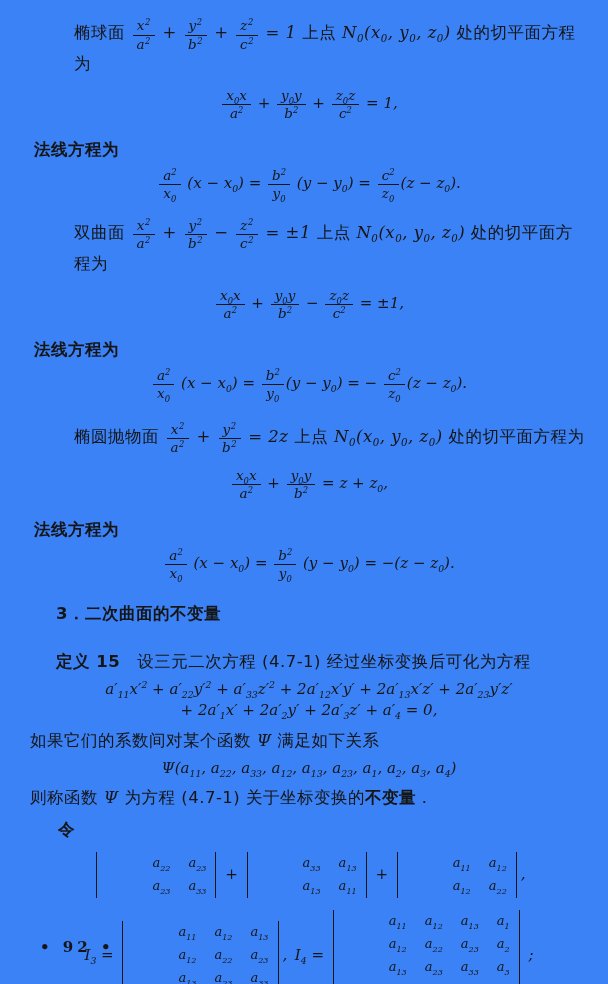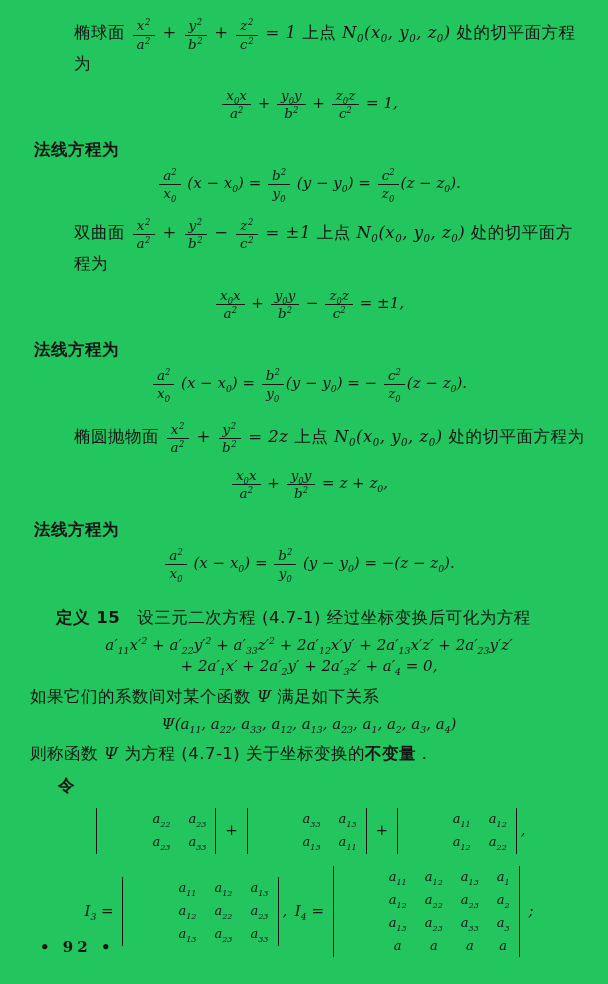--- a/index.html
+++ b/index.html
@@ -5,21 +5,21 @@
   html,body{margin:0;padding:0;}
   body{
     background:#888;
     font-family:"DejaVu Serif","Liberation Serif",serif;
     color:#151515;
   }
   .page{
     position:relative;
     width:608px;height:984px;
     margin:0 auto;
-    background:#22c55e;
+    background:#3b82f6;
     box-sizing:border-box;
     padding:16px 20px 0 30px;
     overflow:hidden;
   }
   .para{
     margin:0;
     font-size:16.5px;
     line-height:1.45;
     letter-spacing:0.5px;
   }
@@ -88,20 +88,21 @@
   <p class="para indent1 mt16"><span class="cn">双曲面 </span><span class="imath"><span class="frac"><span class="num mi">x<sup>2</sup></span><span class="den mi">a<sup>2</sup></span></span><span class="mi"> + </span><span class="frac"><span class="num mi">y<sup>2</sup></span><span class="den mi">b<sup>2</sup></span></span><span class="mi"> − </span><span class="frac"><span class="num mi">z<sup>2</sup></span><span class="den mi">c<sup>2</sup></span></span><span class="mi"> = ±1</span></span><span class="cn"> 上点 </span><span class="mi">N<sub>0</sub>(x<sub>0</sub>, y<sub>0</sub>, z<sub>0</sub>)</span><span class="cn"> 处的切平面方程为</span></p>
   <div class="deq sp1"><span class="frac"><span class="num mi">x<sub>0</sub>x</span><span class="den mi">a<sup>2</sup></span></span><span class="mi"> + </span><span class="frac"><span class="num mi">y<sub>0</sub>y</span><span class="den mi">b<sup>2</sup></span></span><span class="mi"> − </span><span class="frac"><span class="num mi">z<sub>0</sub>z</span><span class="den mi">c<sup>2</sup></span></span><span class="mi"> = ±1,</span></div>
   <p class="para label">法线方程为</p>
   <div class="deq sp3"><span class="frac"><span class="num mi">a<sup>2</sup></span><span class="den mi">x<sub>0</sub></span></span><span class="mi"> (x − x<sub>0</sub>) = </span><span class="frac"><span class="num mi">b<sup>2</sup></span><span class="den mi">y<sub>0</sub></span></span><span class="mi">(y − y<sub>0</sub>) = − </span><span class="frac"><span class="num mi">c<sup>2</sup></span><span class="den mi">z<sub>0</sub></span></span><span class="mi">(z − z<sub>0</sub>).</span></div>
 
   <p class="para indent1 mt20"><span class="cn">椭圆抛物面 </span><span class="imath"><span class="frac"><span class="num mi">x<sup>2</sup></span><span class="den mi">a<sup>2</sup></span></span><span class="mi"> + </span><span class="frac"><span class="num mi">y<sup>2</sup></span><span class="den mi">b<sup>2</sup></span></span><span class="mi"> = 2z</span></span><span class="cn"> 上点 </span><span class="mi">N<sub>0</sub>(x<sub>0</sub>, y<sub>0</sub>, z<sub>0</sub>)</span><span class="cn"> 处的切平面方程为</span></p>
   <div class="deq sp1"><span class="frac"><span class="num mi">x<sub>0</sub>x</span><span class="den mi">a<sup>2</sup></span></span><span class="mi"> + </span><span class="frac"><span class="num mi">y<sub>0</sub>y</span><span class="den mi">b<sup>2</sup></span></span><span class="mi"> = z + z<sub>0</sub>,</span></div>
   <p class="para label">法线方程为</p>
   <div class="deq sp3"><span class="frac"><span class="num mi">a<sup>2</sup></span><span class="den mi">x<sub>0</sub></span></span><span class="mi"> (x − x<sub>0</sub>) = </span><span class="frac"><span class="num mi">b<sup>2</sup></span><span class="den mi">y<sub>0</sub></span></span><span class="mi"> (y − y<sub>0</sub>) = −(z − z<sub>0</sub>).</span></div>
 
+  <p class="para heading cn">3．二次曲面的不变量</p>
 
   <p class="para def"><span class="cn bold">定义 15</span><span class="cn">　设三元二次方程 (4.7-1) 经过坐标变换后可化为方程</span></p>
 
   <div class="deq sp3"><span class="mi">a′<sub>11</sub>x′<sup>2</sup> + a′<sub>22</sub>y′<sup>2</sup> + a′<sub>33</sub>z′<sup>2</sup> + 2a′<sub>12</sub>x′y′ + 2a′<sub>13</sub>x′z′ + 2a′<sub>23</sub>y′z′</span></div>
   <div class="deq tight"><span class="mi">+ 2a′<sub>1</sub>x′ + 2a′<sub>2</sub>y′ + 2a′<sub>3</sub>z′ + a′<sub>4</sub> = 0,</span></div>
 
   <p class="para mt8"><span class="cn">如果它们的系数间对某个函数 </span><span class="mi">Ψ</span><span class="cn"> 满足如下关系</span></p>
 
   <div class="deq sp3"><span class="mi">Ψ(a<sub>11</sub>, a<sub>22</sub>, a<sub>33</sub>, a<sub>12</sub>, a<sub>13</sub>, a<sub>23</sub>, a<sub>1</sub>, a<sub>2</sub>, a<sub>3</sub>, a<sub>4</sub>)</span></div>
 

